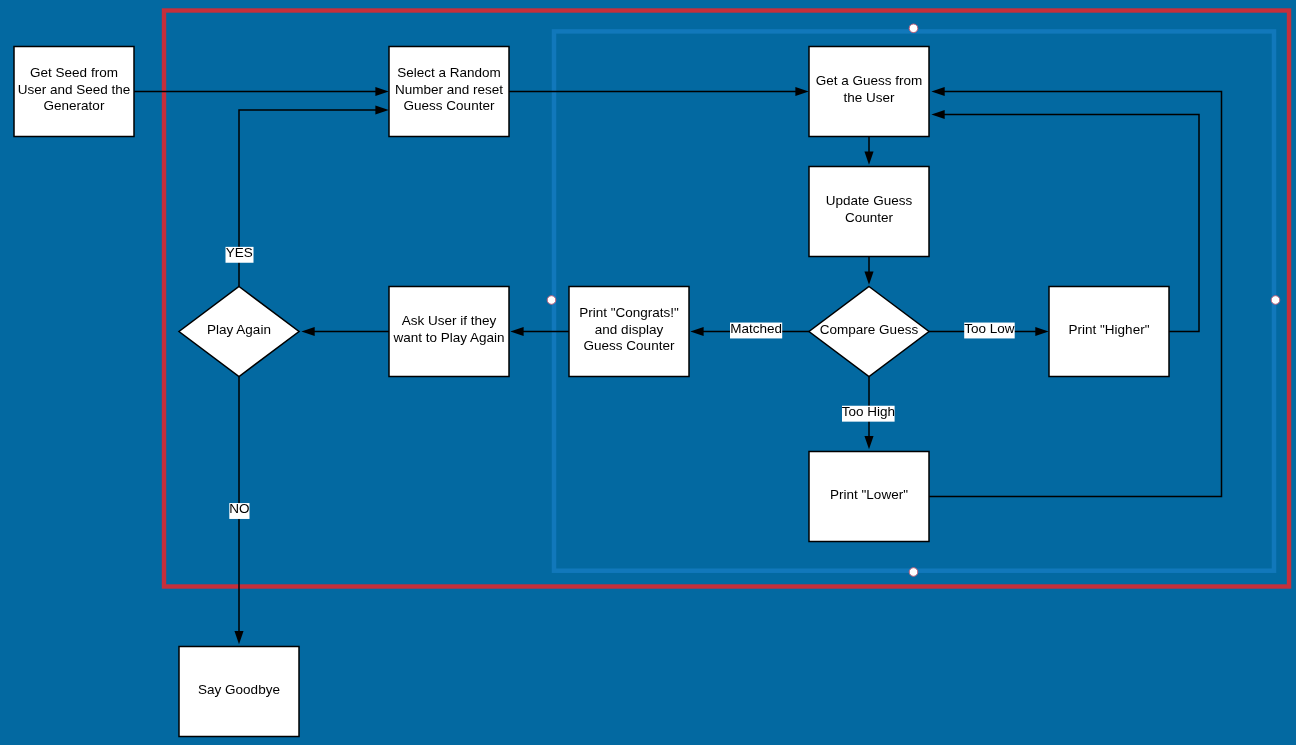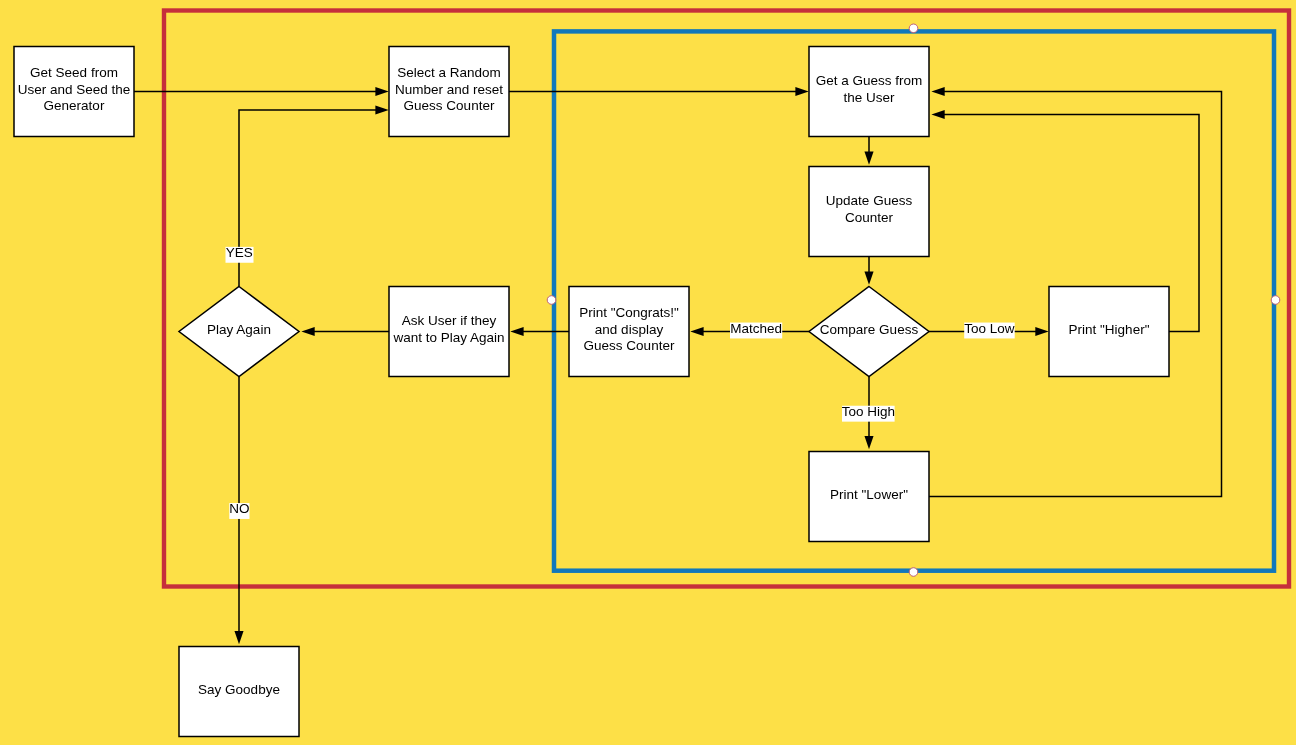--- a/index.html
+++ b/index.html
@@ -1,19 +1,19 @@
 <!DOCTYPE html>
 <html><head>
 <meta charset="utf-8">
 <title>Number Guessing Game Flowchart</title>
 <style>
   html,body{margin:0;padding:0;background:#ffffff;}
   body{width:1296px;height:745px;overflow:hidden;
        font-family:"Liberation Sans",sans-serif;}
-  #canvas{position:relative;width:1296px;height:745px;background:#fde047;}
+  #canvas{position:relative;width:1296px;height:745px;background:#0369a1;}
   svg{display:block;shape-rendering:geometricPrecision;}
   .shape{fill:#ffffff;stroke:#000000;stroke-width:1.5;stroke-linejoin:miter;}
   .edge{fill:none;stroke:#000000;stroke-width:1.5;stroke-linejoin:miter;stroke-linecap:butt;}
   .arrowhead{fill:#000000;stroke:none;}
   .nodetext,.edgelabel{font-family:"Liberation Sans",sans-serif;font-size:13.5px;
        fill:#000000;text-anchor:middle;dominant-baseline:alphabetic;
        -webkit-font-smoothing:antialiased;}
   .labelbg{fill:#ffffff;stroke:none;}
   .grp{fill:none;}
   .handle{fill:#ffffff;stroke:#BC5F79;stroke-width:1.0;}

